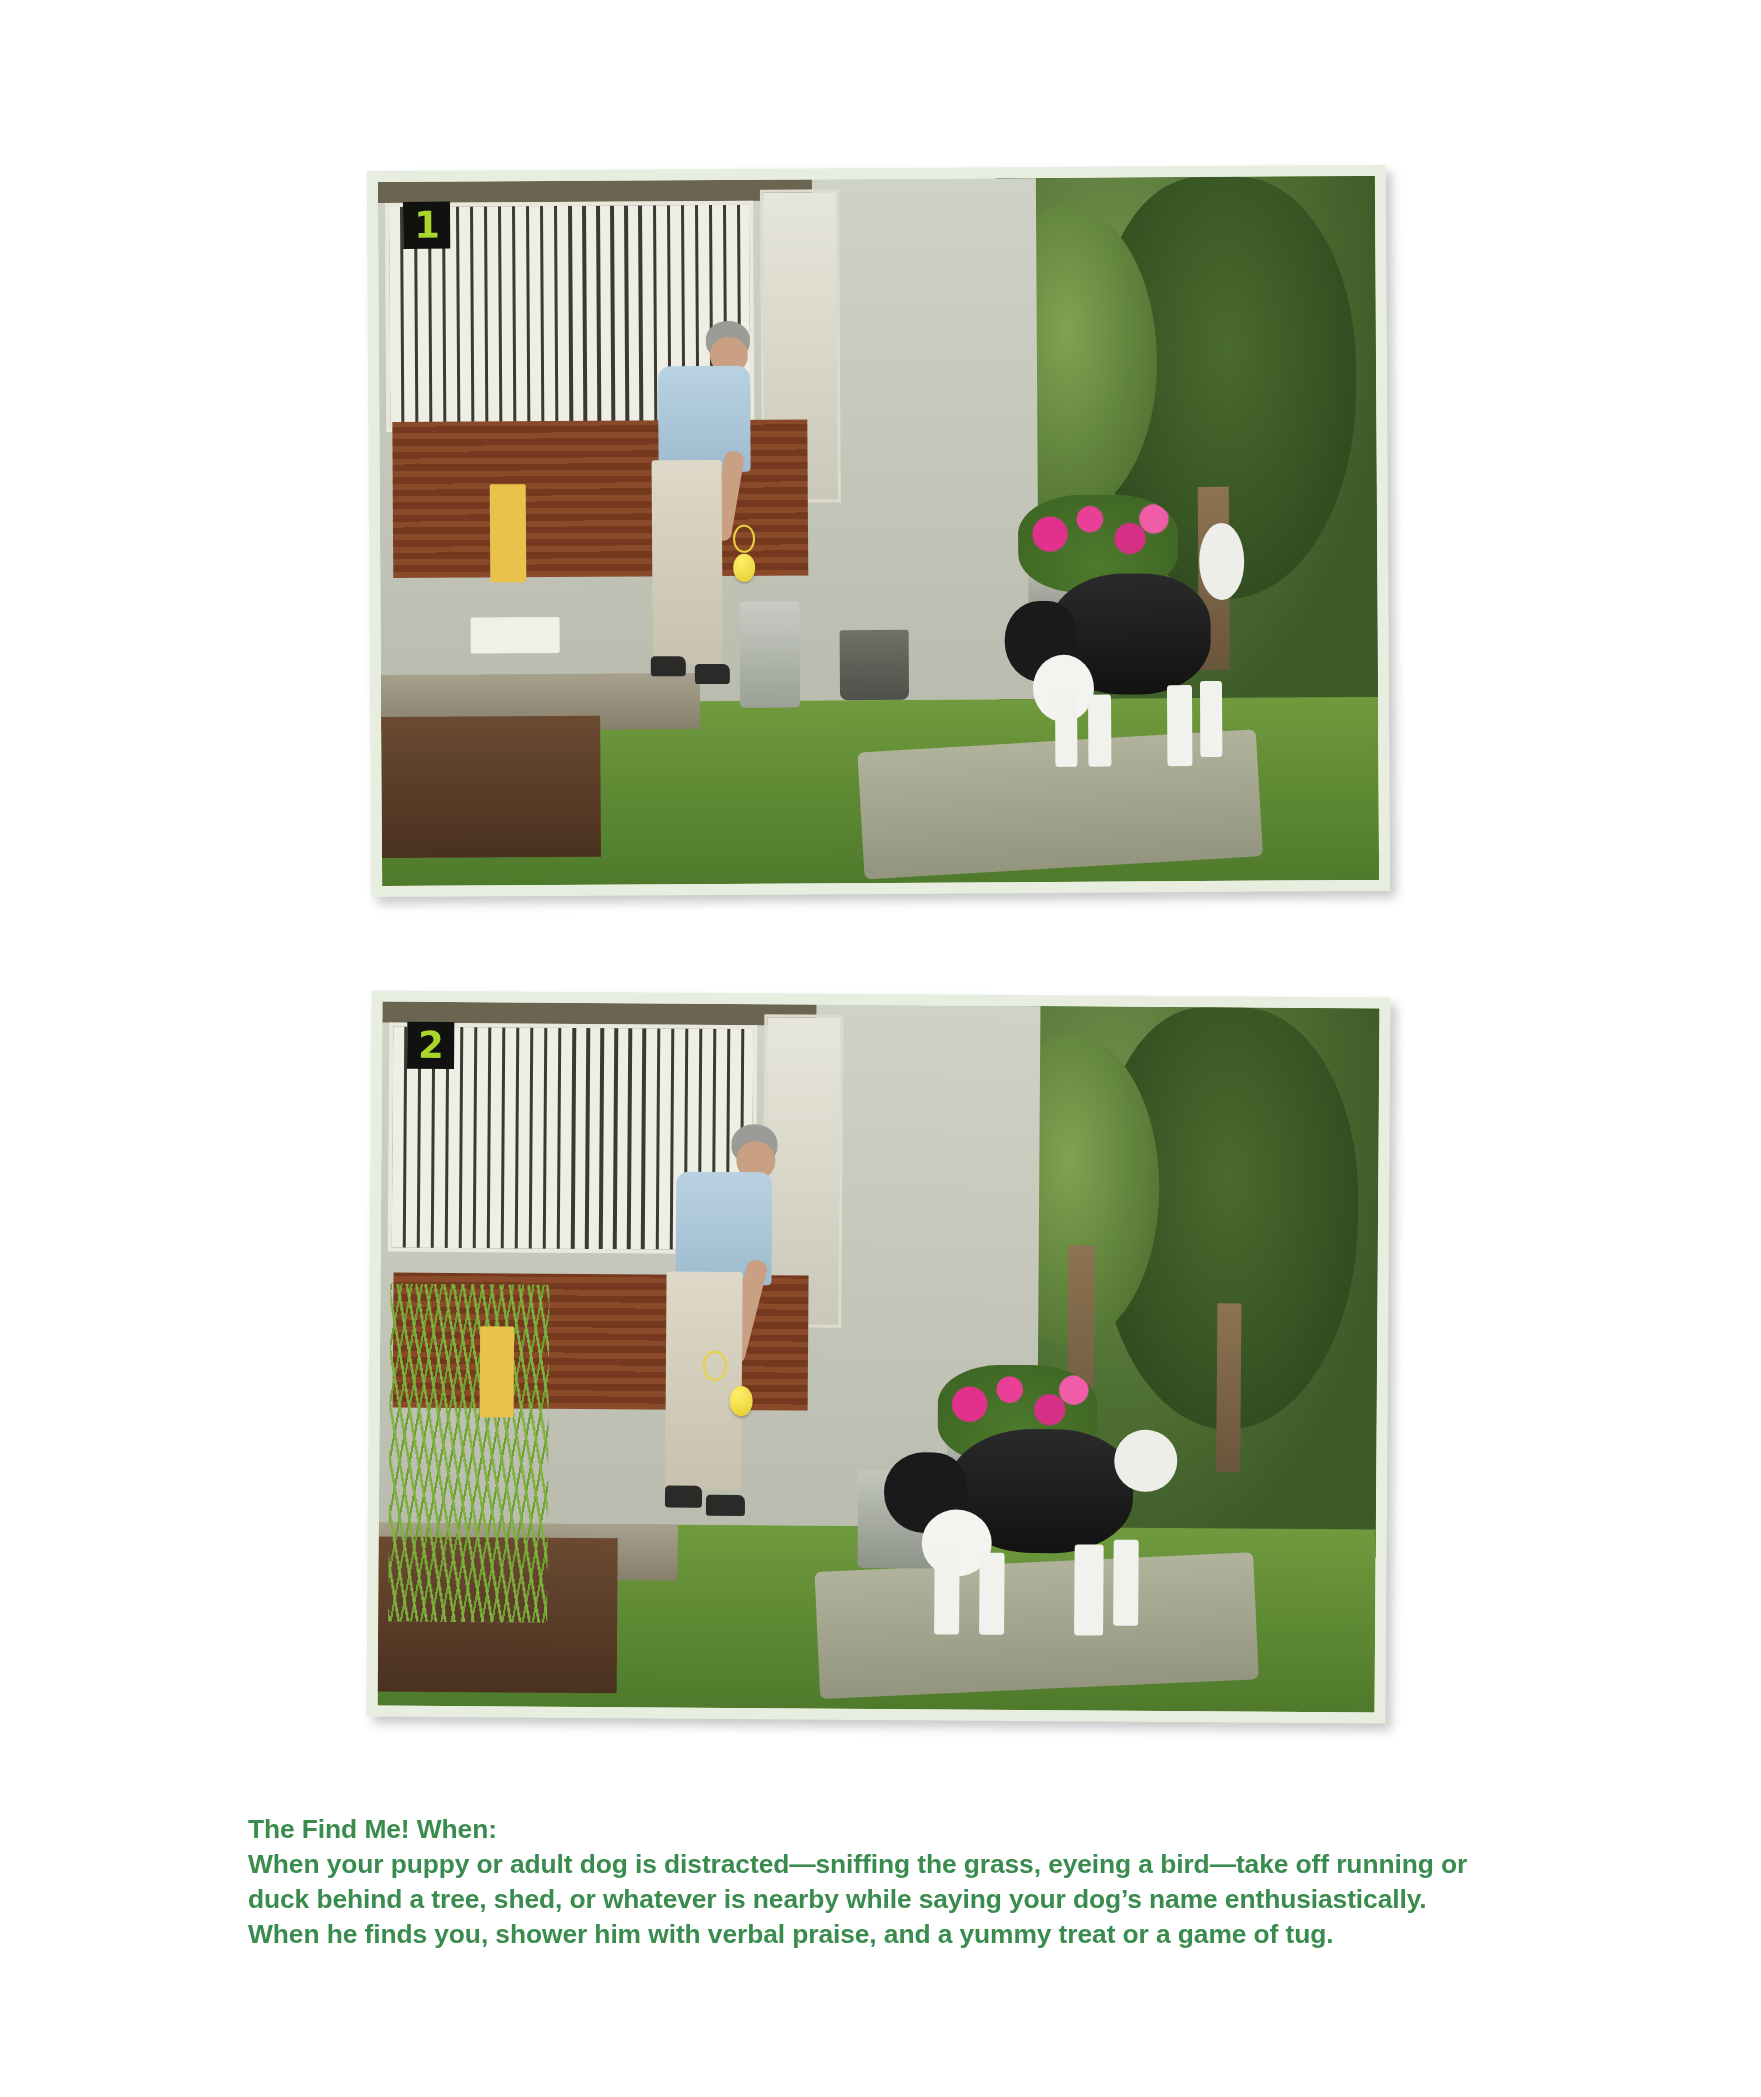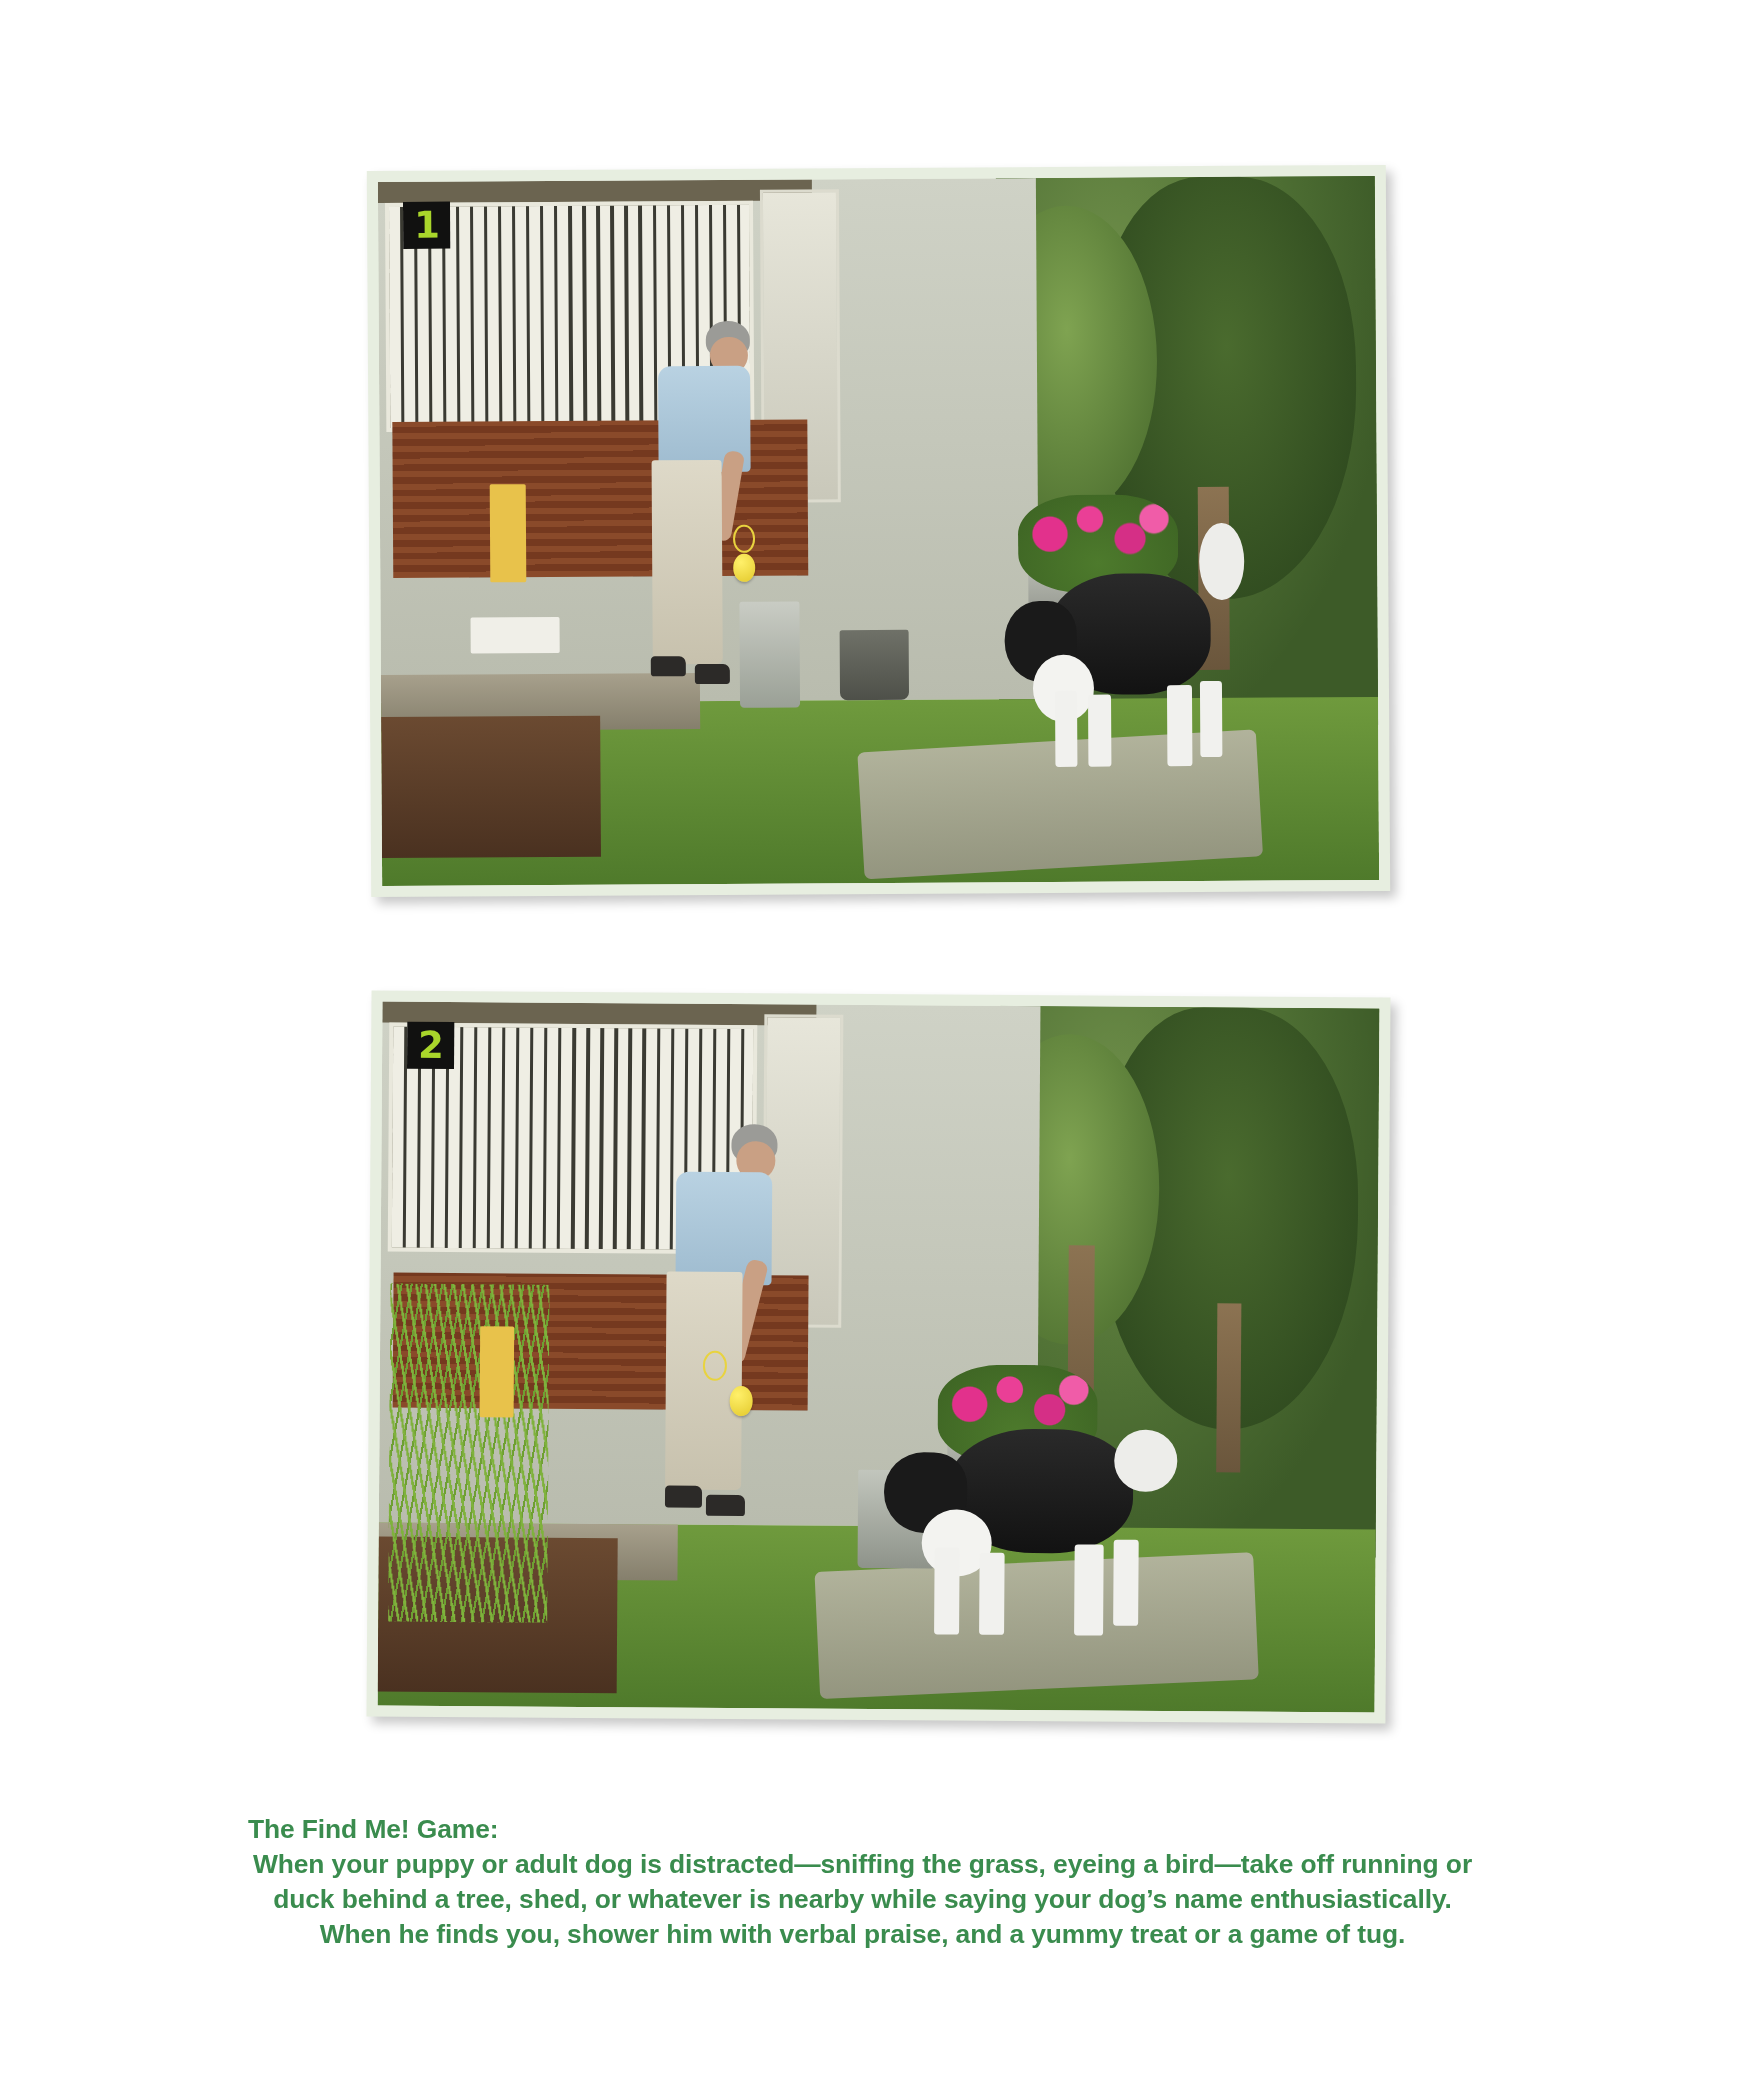--- a/index.html
+++ b/index.html
@@ -284,21 +284,21 @@
     top: 1812px;
     width: 1229px;
     color: #3a8c4e;
     font-family: "Liberation Sans", sans-serif;
     font-weight: 700;
     font-size: 26.4px;
     line-height: 1.32;
     letter-spacing: -0.1px;
   }
   .caption .title { display: block; }
-  .caption .body { display: block; text-align: center; }
+  .caption .body { display: block; }
 </style>
 </head>
 <body>
 
 <div class="page">
 
   <div class="figure figure-1">
     <div class="photo">
 
       <div class="sky-trees"></div>
@@ -407,18 +407,18 @@
         <div class="d-leg-w" style="left:32%; top:58%; width:8%; height:34%;"></div>
         <div class="d-leg-w" style="left:62%; top:54%; width:9%; height:38%;"></div>
         <div class="d-leg-w" style="left:74%; top:52%; width:8%; height:36%;"></div>
       </div>
 
       <div class="step-badge">2</div>
     </div>
   </div>
 
   <div class="caption">
-    <span class="title">The Find Me! Game:</span>
+    <span class="title">The Find Me! When:</span>
     <span class="body">When your puppy or adult dog is distracted—sniffing the grass, eyeing a bird—take off running or duck behind a tree, shed, or whatever is nearby while saying your dog’s name enthusiastically. When he finds you, shower him with verbal praise, and a yummy treat or a game of tug.</span>
   </div>
 
 </div>
 
 
 </body></html>

